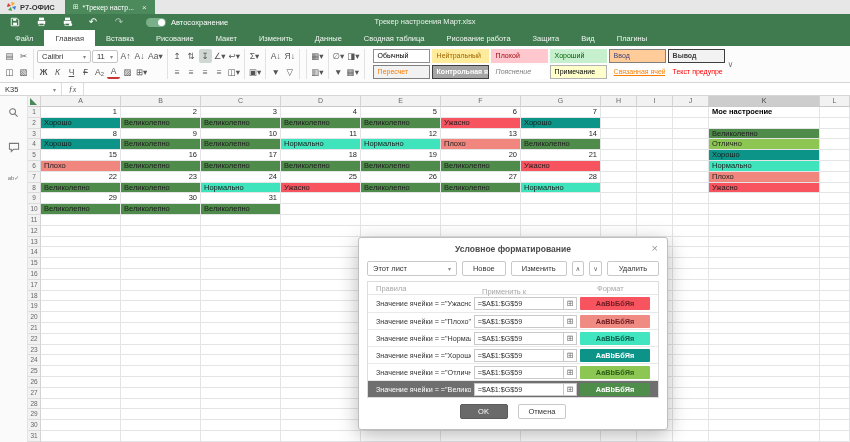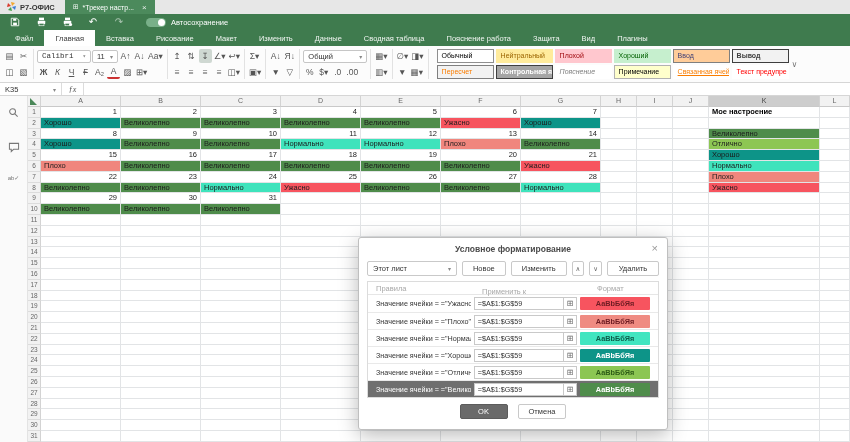--- a/index.html
+++ b/index.html
@@ -31,21 +31,21 @@
   .toolbar{height:37px;background:#fcfcfc;border-bottom:1px solid #d6d6d6;display:flex;align-items:stretch;padding:2px 3px;}
   .tb-cluster,.tb-col{display:flex;flex-direction:column;justify-content:center;gap:2px;}
   .tb-row{display:flex;align-items:center;gap:1px;}
   .tb-ic{min-width:13px;height:14px;line-height:14px;text-align:center;font-size:8.5px;color:#555;border-radius:2px;white-space:nowrap;padding:0 1px;}
   .tb-ic.sel{background:#cfd8d2;}
   .s-b{font-weight:bold}.s-i{font-style:italic}.s-u{text-decoration:underline}
   .s-st{text-decoration:line-through}.s-fc{border-bottom:2px solid #c33;line-height:11px;height:13px;}
   .tb-sep{width:1px;background:#e2e2e2;margin:1px 3px;}
   .tb-select{height:13px;border:1px solid #c6c6c6;border-radius:2px;background:#fff;display:inline-flex;align-items:center;gap:3px;padding:0 4px;font-size:7.5px;color:#333;}
   .tb-select .car{color:#888;font-size:6px;}
-  .w-font{width:54px;justify-content:space-between;font-family:Liberation Mono, monospace;}
+  .w-font{width:54px;justify-content:space-between;}
   .w-size{width:26px;justify-content:space-between;}
   .w-num{width:64px;justify-content:space-between;}
   .mini-cluster{display:flex;flex-direction:column;}
   .styles-gallery{display:grid;grid-template-columns:repeat(6,57px);grid-auto-rows:14px;gap:2px;align-content:center;margin-left:5px;}
   .style-item{font-size:7px;line-height:12px;padding-left:4px;border:1px solid transparent;overflow:hidden;white-space:nowrap;}
   .gal-more{align-self:center;margin-left:3px;color:#777;font-size:8px;}
 
   
   .formulabar{height:13px;background:#fff;border-bottom:1px solid #d6d6d6;display:flex;align-items:stretch;}
   .namebox{width:62px;border-right:1px solid #dcdcdc;display:flex;align-items:center;justify-content:space-between;padding:0 5px;font-size:7.5px;color:#333;}
@@ -151,31 +151,32 @@
         </svg>
     </span>
     <span class="q-ic txt">↶</span>
     <span class="q-ic txt dim">↷</span>
     <span class="autosave">
       <span class="pill">
           <span class="knob"></span>
         </span>
       <span>Автосохранение</span>
     </span>
+    <div class="doc-title">Трекер настроения Март.xlsx</div>
   </div>
   <div class="menurow">
       <div class="menu-tab">Файл</div>
       <div class="menu-tab active">Главная</div>
       <div class="menu-tab">Вставка</div>
       <div class="menu-tab">Рисование</div>
       <div class="menu-tab">Макет</div>
       <div class="menu-tab">Изменить</div>
       <div class="menu-tab">Данные</div>
       <div class="menu-tab">Сводная таблица</div>
-      <div class="menu-tab">Пояснение работа</div>
+      <div class="menu-tab">Рисование работа</div>
       <div class="menu-tab">Защита</div>
       <div class="menu-tab">Вид</div>
       <div class="menu-tab">Плагины</div>
     </div>
 </div>
 
 <div class="toolbar">
   <div class="tb-cluster">
       <div class="tb-row">
         <span class="tb-ic">▤</span>
@@ -249,36 +250,20 @@
       <div class="tb-row">
         <span class="tb-ic">А↓</span>
         <span class="tb-ic">Я↓</span>
       </div>
       <div class="tb-row">
         <span class="tb-ic">▼</span>
         <span class="tb-ic">▽</span>
       </div>
     </div>
   <div class="tb-sep"></div>
-  <div class="tb-col">
-    <div class="tb-row">
-      <span class="tb-select w-num">
-          <span>Общий</span>
-          <span class="car">▾</span>
-        </span>
-    </div>
-    <div class="mini-cluster">
-        <div class="tb-row">
-          <span class="tb-ic">%</span>
-          <span class="tb-ic">$▾</span>
-          <span class="tb-ic">.0</span>
-          <span class="tb-ic">.00</span>
-        </div>
-      </div>
-  </div>
   <div class="tb-sep"></div>
   <div class="tb-cluster">
       <div class="tb-row">
         <span class="tb-ic">▦▾</span>
       </div>
       <div class="tb-row">
         <span class="tb-ic">▥▾</span>
       </div>
     </div>
   <div class="tb-sep"></div>

